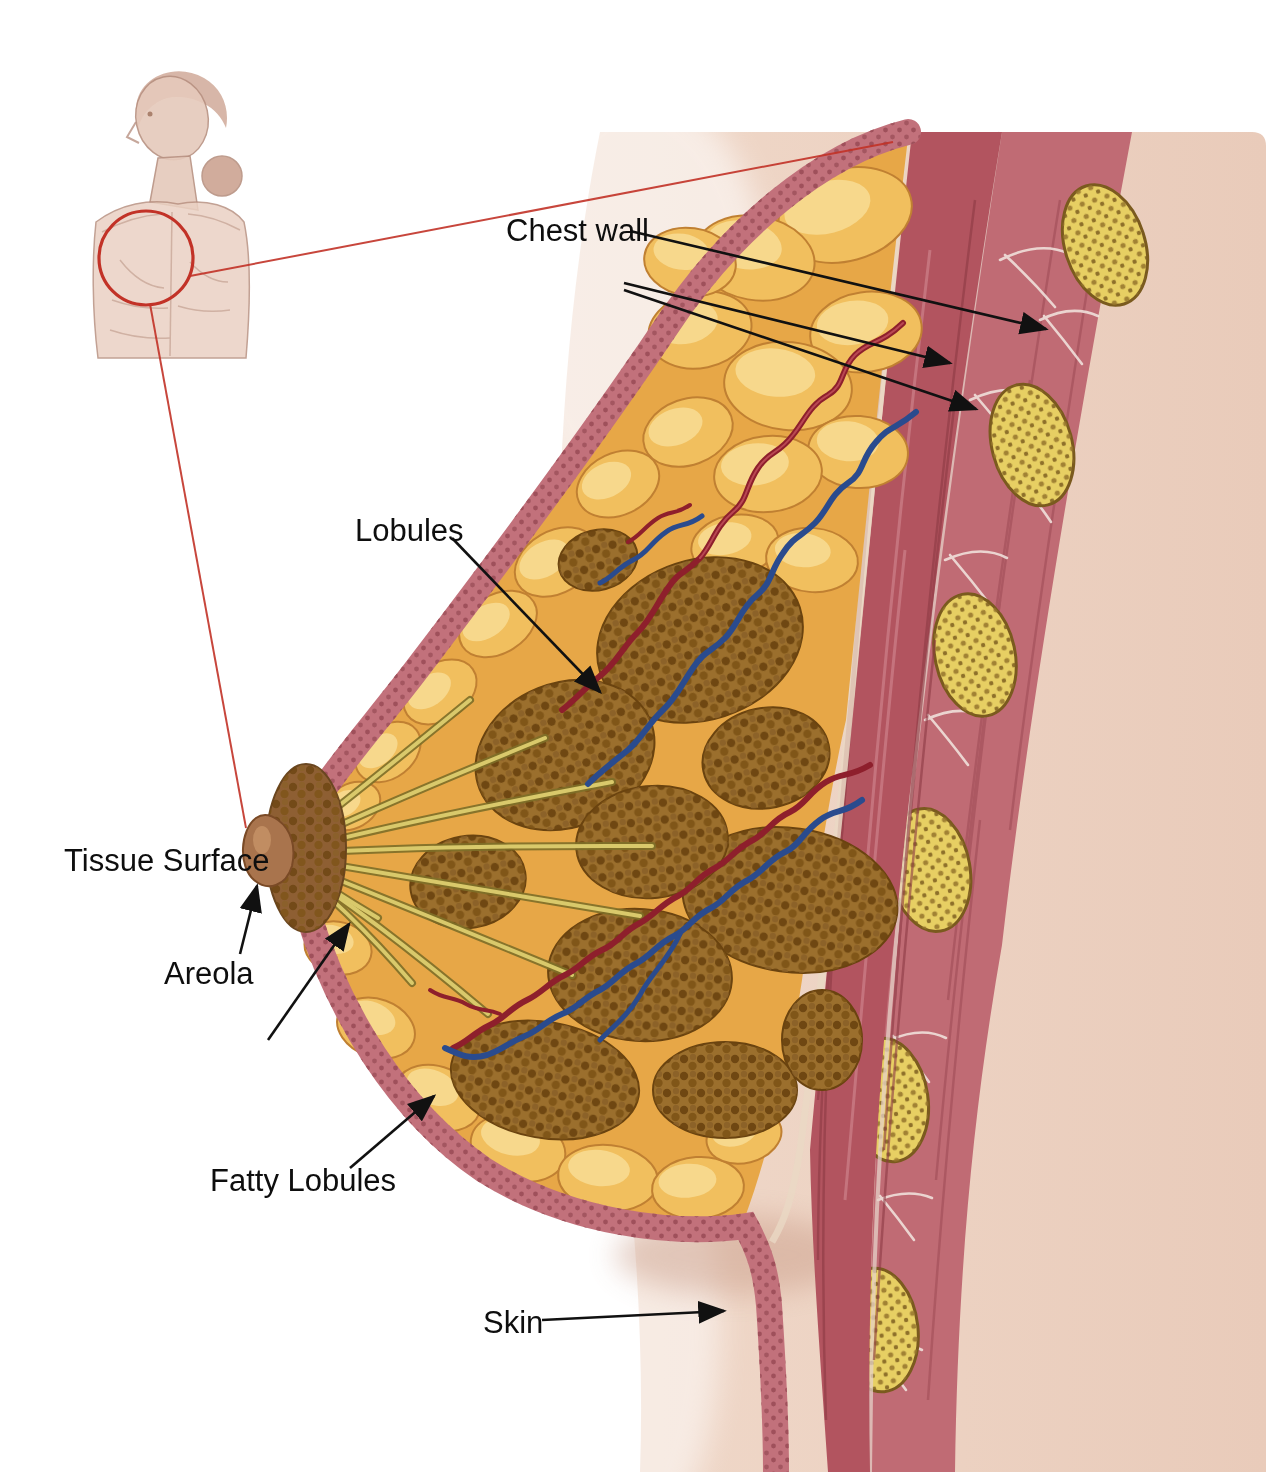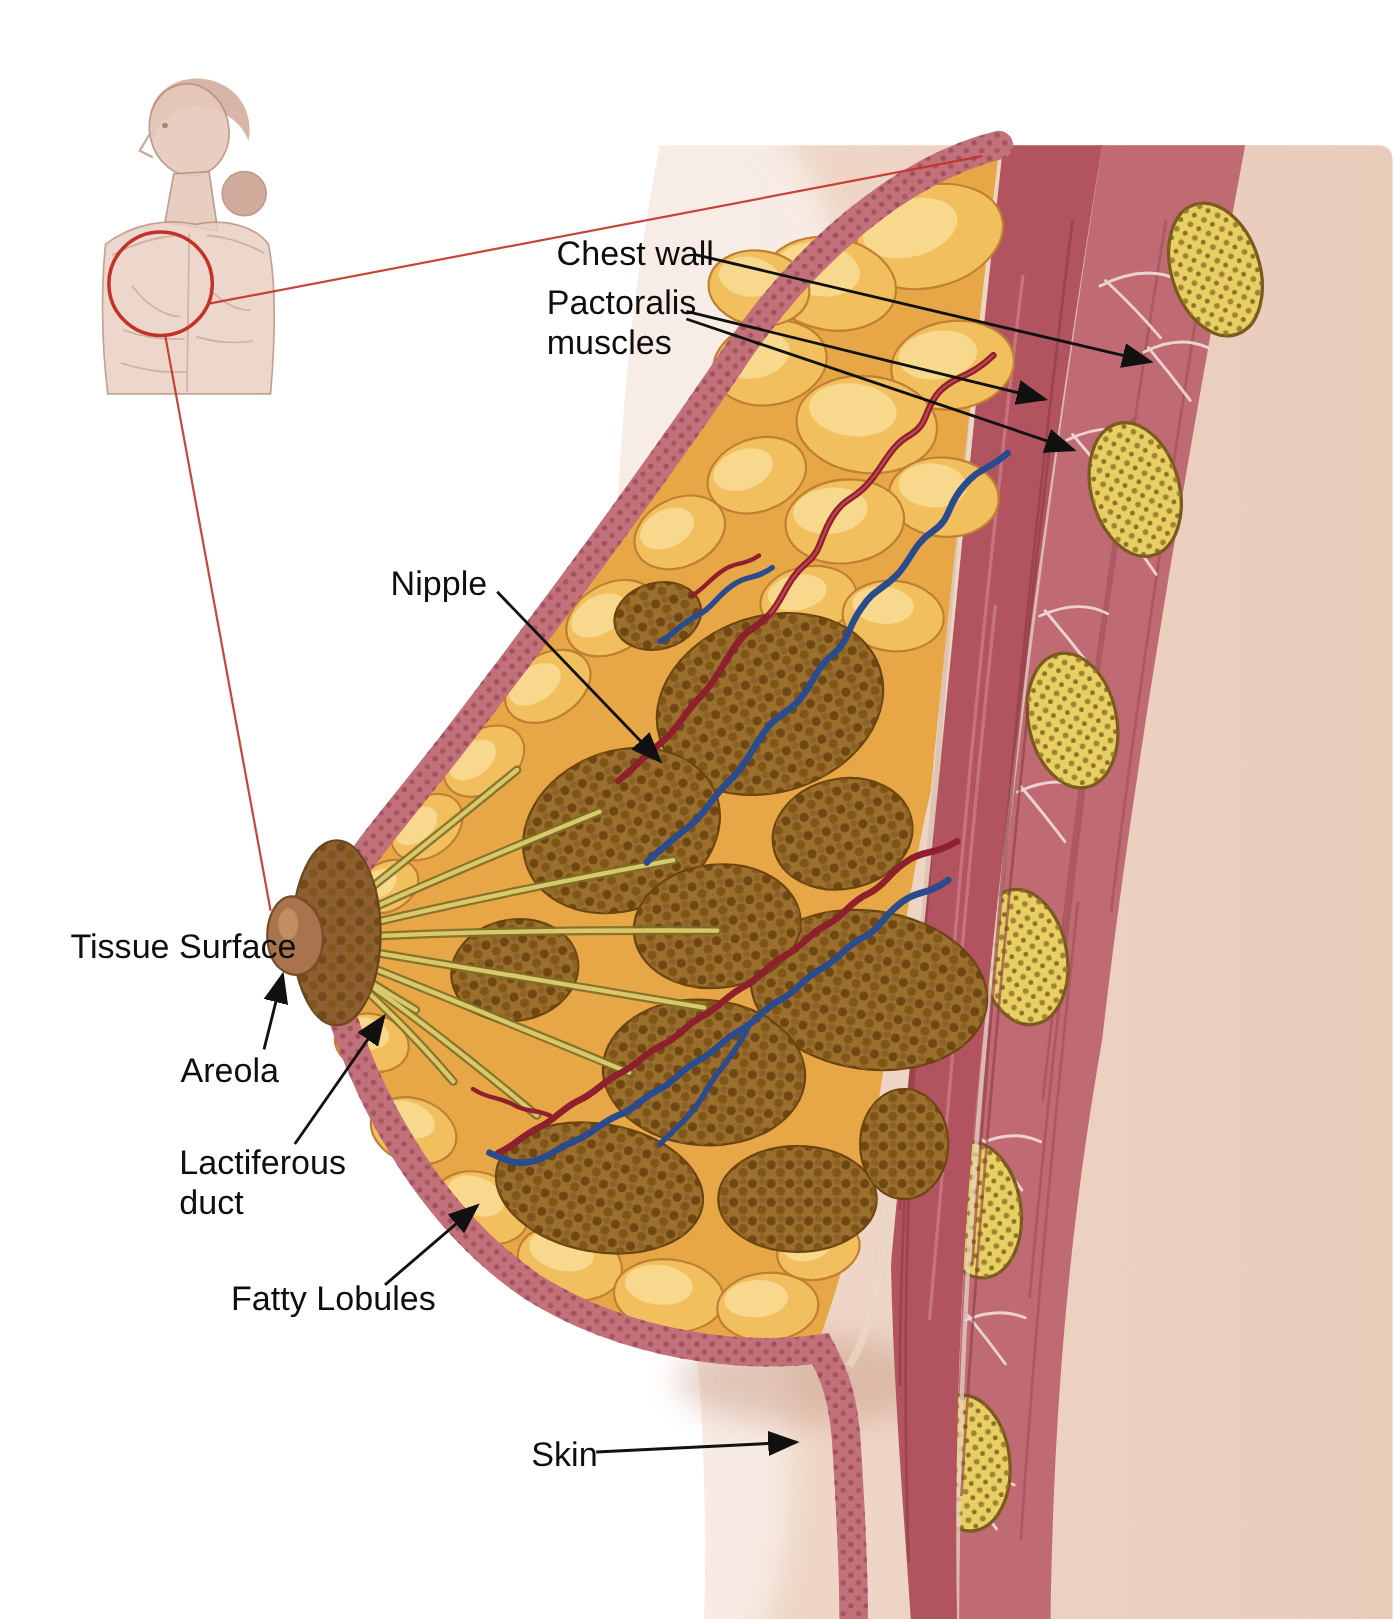--- a/index.html
+++ b/index.html
@@ -378,23 +378,19 @@
     <line x1="624" y1="290" x2="976" y2="409" marker-end="url(#arrow)"></line>
     <line x1="452" y1="538" x2="600" y2="692" marker-end="url(#arrow)"></line>
     <line x1="240" y1="954" x2="257" y2="886" marker-end="url(#arrow)"></line>
     <line x1="268" y1="1040" x2="349" y2="924" marker-end="url(#arrow)"></line>
     <line x1="350" y1="1168" x2="434" y2="1096" marker-end="url(#arrow)"></line>
     <line x1="542" y1="1320" x2="724" y2="1311" marker-end="url(#arrow)"></line>
   </g>
 </svg>
 
 <div class="lbl" style="left:506px;top:213px;">Chest wall</div>
-<div class="lbl" style="left:497px;top:257px;">Pactoralis
-muscles</div>
-<div class="lbl" style="left:355px;top:513px;">Nipple</div>
+<div class="lbl" style="left:355px;top:513px;">Lobules</div>
 <div class="lbl" style="left:64px;top:843px;">Tissue Surface</div>
 <div class="lbl" style="left:164px;top:956px;text-align:center;">Areola</div>
-<div class="lbl" style="left:163px;top:1039px;">Lactiferous
-duct</div>
 <div class="lbl" style="left:210px;top:1163px;">Fatty Lobules</div>
 <div class="lbl" style="left:483px;top:1305px;text-align:center;">Skin</div>
 
 </div>
 
 </body></html>

